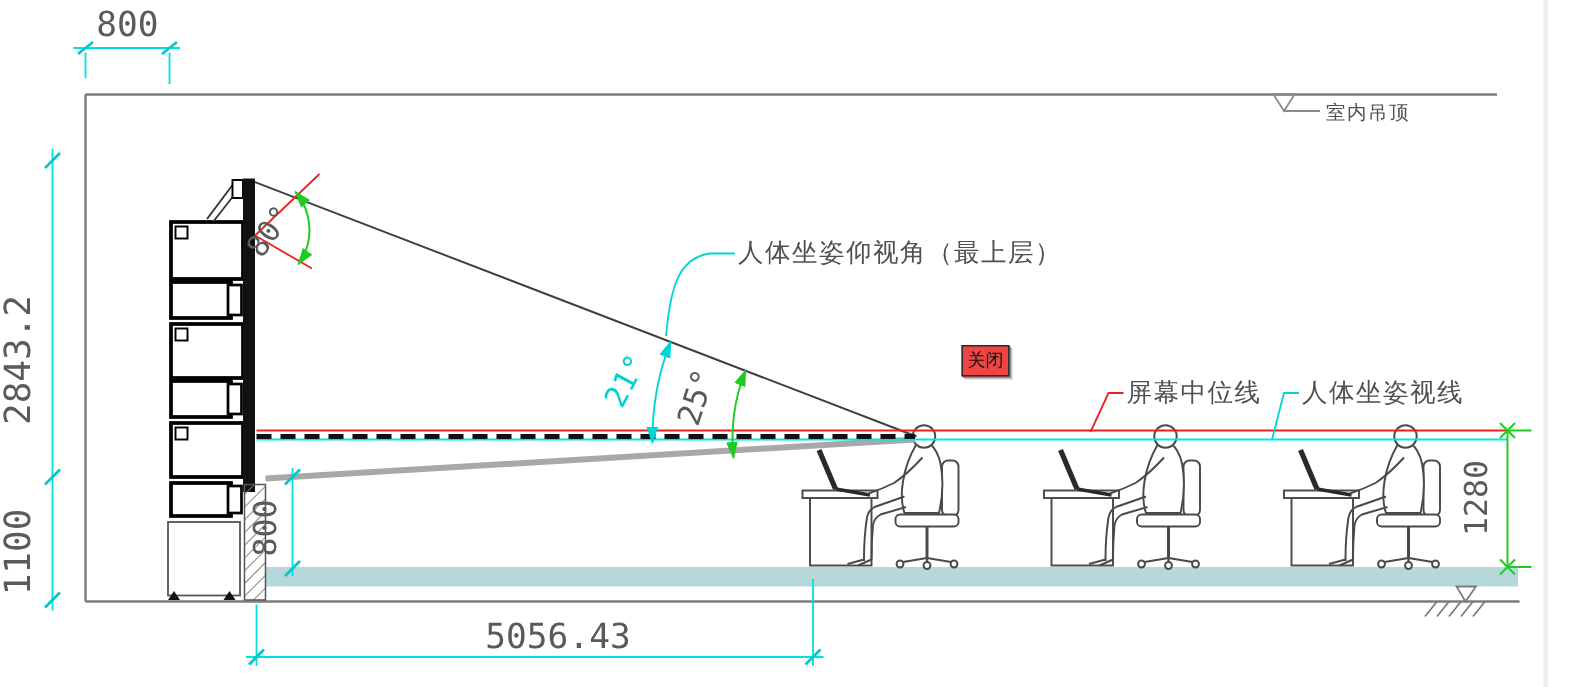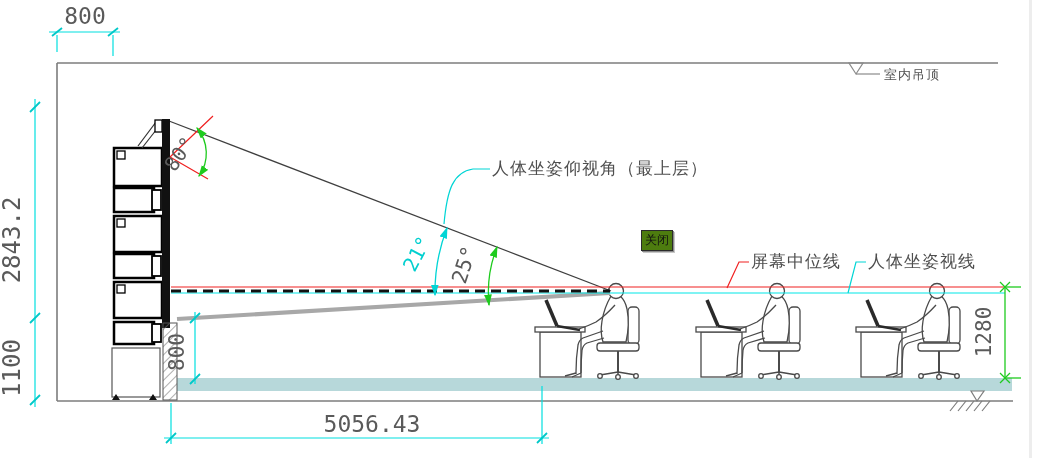--- a/index.html
+++ b/index.html
@@ -2,21 +2,21 @@
 <html><head>
 <meta charset="utf-8">
 <style>
   html,body{margin:0;padding:0;background:#fff;}
   .stage{position:relative;width:1051px;height:458px;background:#ffffff;overflow:hidden;
          font-family:"DejaVu Sans",sans-serif;}
   svg text{user-select:none;}
   .dimtxt{font-family:"DejaVu Sans Mono","Liberation Mono",monospace;fill:#5a5a5a;}
   .cjk{font-family:"DejaVu Sans","Liberation Sans",sans-serif;fill:#4f4f4f;letter-spacing:1px;}
   .close-btn{position:absolute;left:641px;top:230px;width:30px;height:19px;
-    background:#4d7c0f;border:1px solid #2b2b2b;
+    background:#ef4444;border:1px solid #2b2b2b;
     box-shadow:1px 1px 0 #8c8c8c, 2px 2px 0 #c8c8c8;
     font-family:"DejaVu Sans","Liberation Sans",sans-serif;font-size:12px;line-height:19px;
     text-align:center;color:#111;cursor:pointer;padding:0;}
 </style>
 </head>
 <body>
 
 <div class="stage">
 <svg width="1051" height="458" viewBox="0 0 1051 458">
   <defs>

